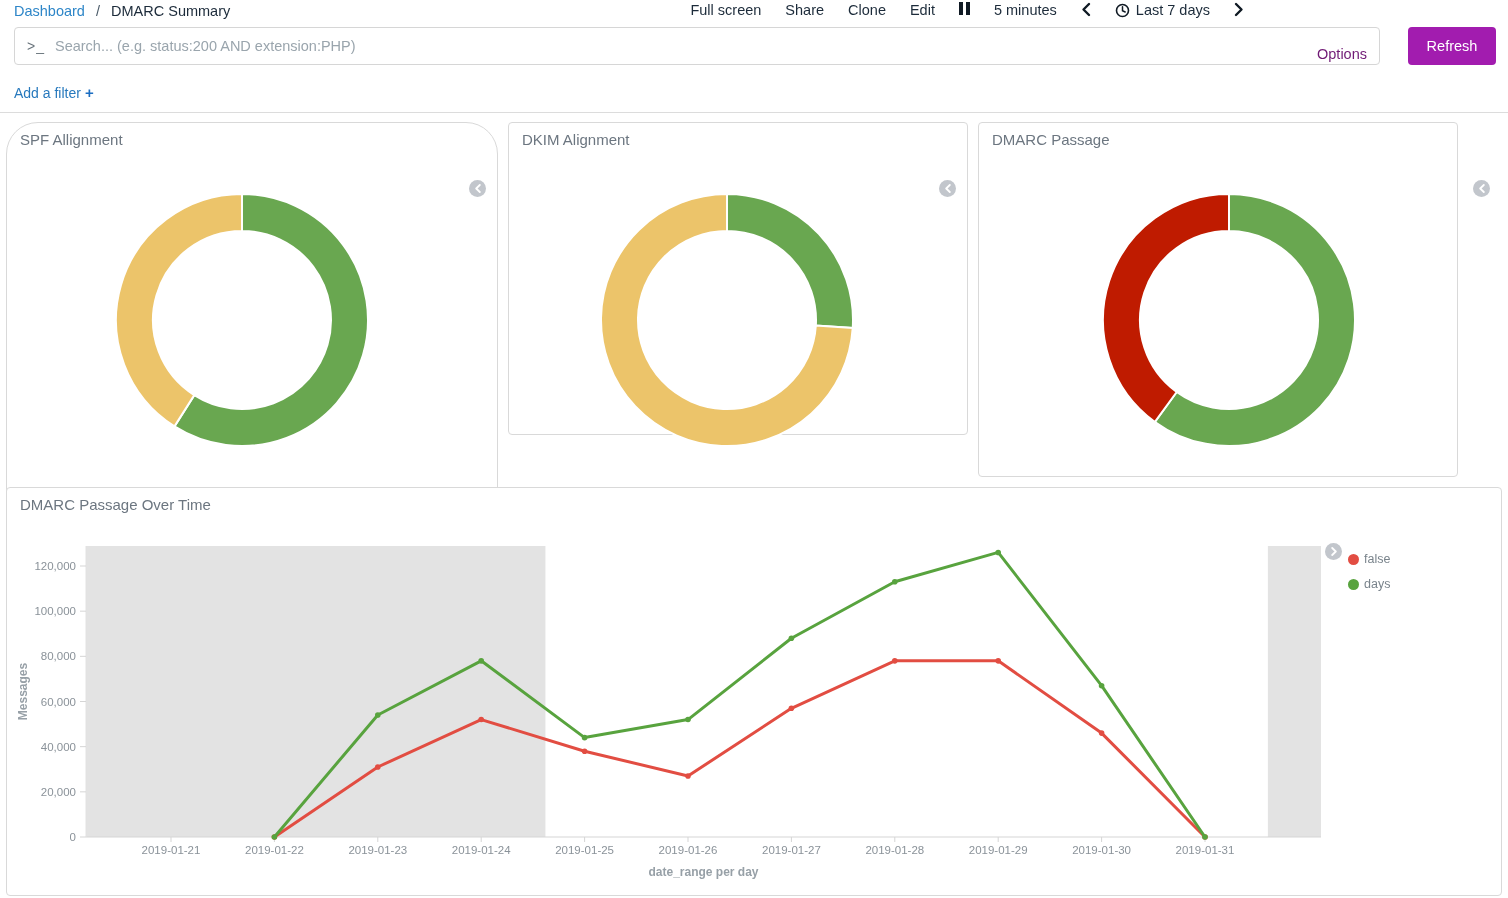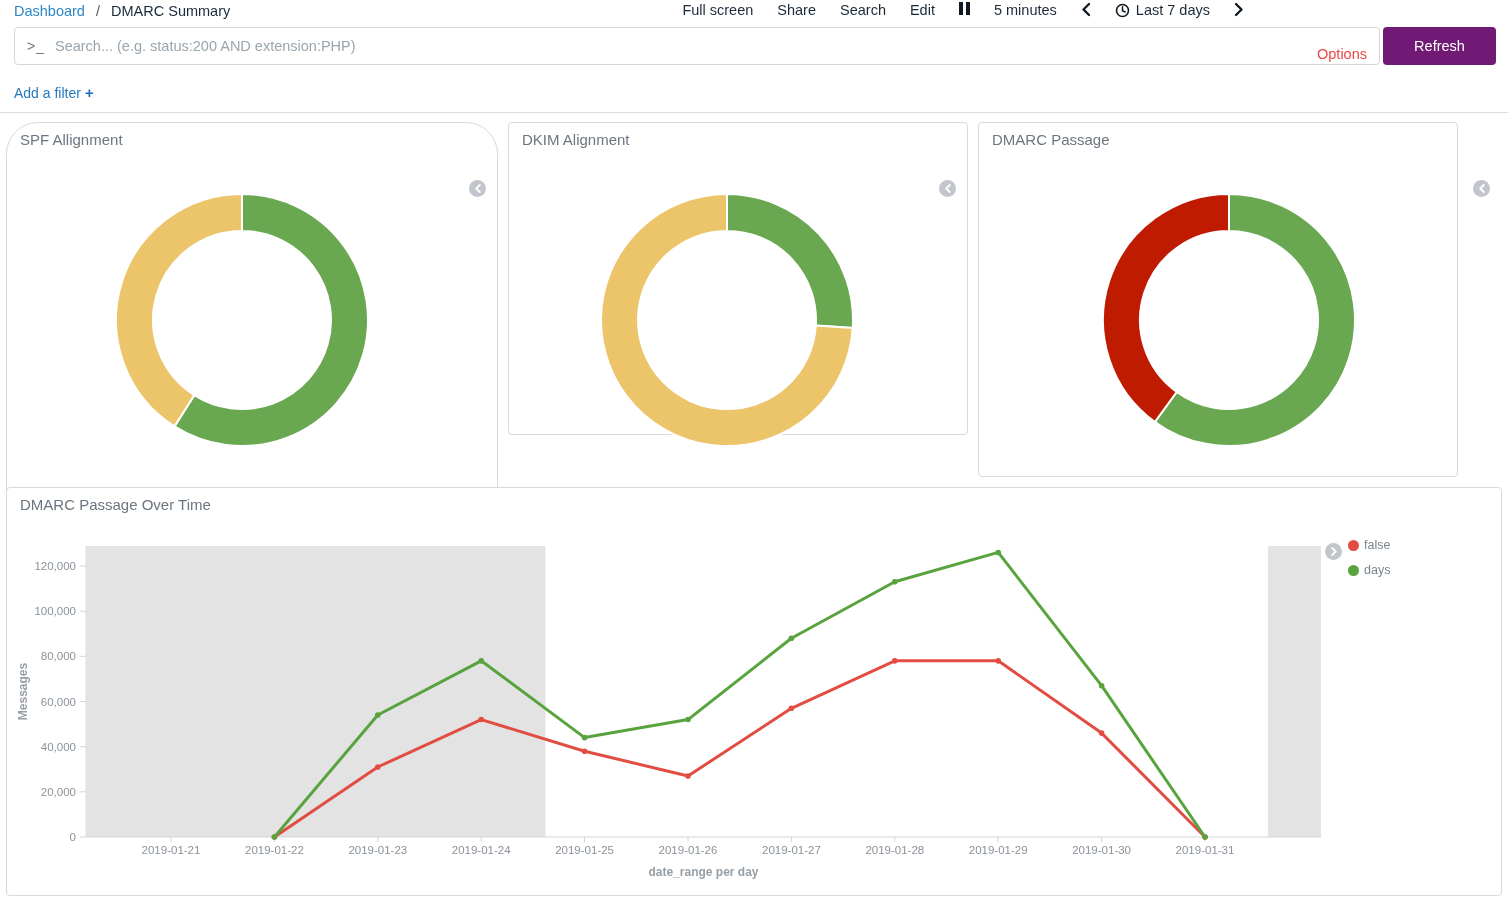--- a/index.html
+++ b/index.html
@@ -20,23 +20,23 @@
 
   
   .search-row { position:absolute; left:14px; top:27px; width:1482px; height:38px; }
   .search-box { position:absolute; left:0; top:0; width:1366px; height:38px;
     border:1px solid #D6D6D6; border-radius:4px; background:#fff;
     display:flex; align-items:center; padding:0 12px; }
   .prompt { color:#69747C; font-size:14px; letter-spacing:1px; margin-right:10px; white-space:pre; }
   .search-box input { flex:1; border:none; outline:none; font-size:14.5px;
     font-family:"Liberation Sans", sans-serif; color:#1C2B3A; background:transparent; }
   .search-box input::placeholder { color:#9AA5AD; }
-  .options-link { color:#ef4444; font-size:14.5px; text-decoration:none; cursor:pointer; margin-left:12px;margin-top:16px; }
-  .refresh-btn { position:absolute; right:0; top:0; width:113px; height:38px; border:none;
-    border-radius:4px; background:#701a75; color:#fff; font-size:14.5px;
+  .options-link { color:#701a75; font-size:14.5px; text-decoration:none; cursor:pointer; margin-left:12px;margin-top:16px; }
+  .refresh-btn { position:absolute; right:0; top:0; width:88px; height:38px; border:none;
+    border-radius:4px; background:#a21caf; color:#fff; font-size:14.5px;
     font-family:"Liberation Sans", sans-serif; cursor:pointer; }
 
   
   .filter-bar { position:absolute; left:14px; top:84px; font-size:14px; }
   .filter-bar a { color:#2779BD; text-decoration:none; cursor:pointer;text-align:right; }
   .filter-bar .plus { font-weight:bold; color:#1C6EC2; margin-left:4px; font-size:15px; }
   .filter-divider { position:absolute; left:0; top:112px; width:1508px; height:0; border-top:1px solid #DCDCDC; }
 
   
   .panel { position:absolute; background:#fff; border:1px solid #D9D9D9; border-radius:4px; }
@@ -53,38 +53,38 @@
 
   .toggle-circle { position:absolute; width:17px; height:17px; border-radius:50%;
     background:#C2C6CC; display:flex; align-items:center; justify-content:center; cursor:pointer; }
   .toggle-spf   { left:462px; top:57px; }
   .toggle-dkim  { left:430px; top:57px; }
   .toggle-dmarc { left:494px; top:57px; }
   .toggle-time  { left:1318px; top:55px; }
 
   #line-chart { position:absolute; left:0; top:0; width:1496px; height:409px; }
 
-  .legend { position:absolute; left:1341px; top:50px; }
+  .legend { position:absolute; left:1341px; top:64px; }
   .legend-item { display:flex; align-items:center; gap:5px; margin-bottom:11px;
     font-size:12.5px; color:#7A848C; cursor:pointer; }
   .legend-item .dot { width:11px; height:11px; border-radius:50%; display:inline-block; }
 </style>
 </head>
 <body>
 
 <div class="topbar">
   <div class="breadcrumb">
     <a>Dashboard</a>
     <span class="sep">/</span>
     <span class="current">DMARC Summary</span>
   </div>
   <div class="topnav">
     <a>Full screen</a>
     <a>Share</a>
-    <a>Search</a>
+    <a>Clone</a>
     <a>Edit</a>
     <span class="pausebars">
         <i></i>
         <i></i>
       </span>
     <a>5 minutes</a>
     <span class="chevbtn">
       <svg width="10" height="15" viewBox="0 0 10 15">
         <polyline points="8,2 2.5,7.5 8,13" fill="none" stroke="#101a24" stroke-width="2.4" stroke-linecap="round" stroke-linejoin="round"></polyline>
       </svg>

